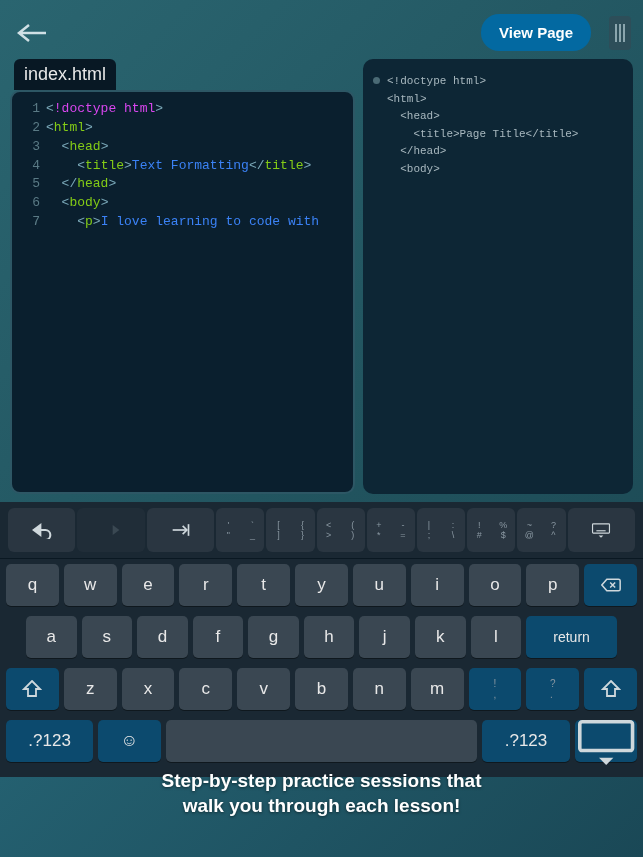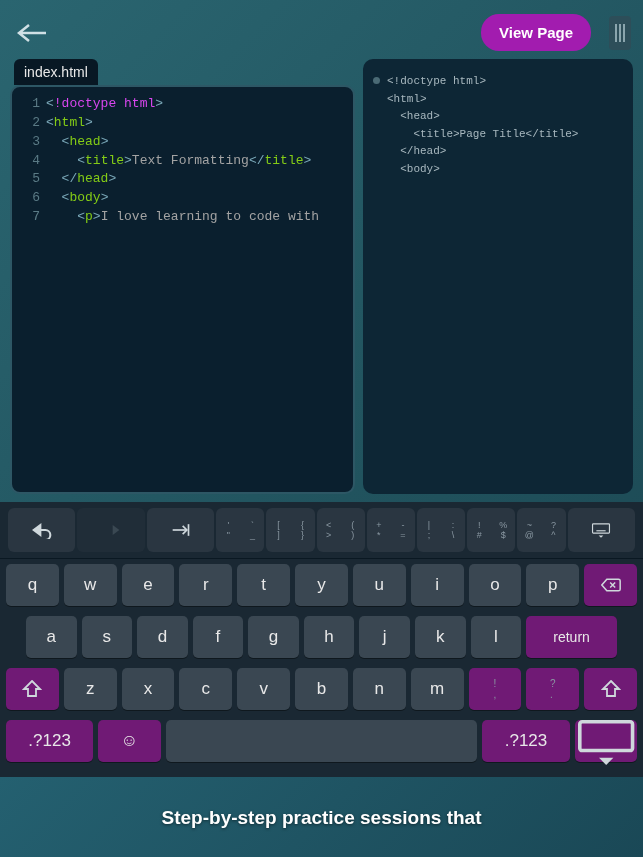--- a/index.html
+++ b/index.html
@@ -2,54 +2,54 @@
 <html><head>
 <meta charset="utf-8">
 <style>
 *{margin:0;padding:0;box-sizing:border-box}
 body{width:643px;height:857px;background:linear-gradient(135deg,#2a6570 0%,#1a4550 100%);font-family:-apple-system,Helvetica,Arial,sans-serif;overflow:hidden;position:relative}
 .app{display:flex;flex-direction:column;height:100%}
 .topbar{display:flex;align-items:center;gap:12px;padding:14px 16px 8px}
 .back-arrow{width:32px;height:28px;color:#d0e0e5;cursor:pointer}
 .back-arrow svg{width:100%;height:100%}
 .spacer{flex:1}
-.view-page{background:#a21caf;color:#fff;border:none;border-radius:18px;padding:10px 18px;font-size:15px;font-weight:600;cursor:pointer}
+.view-page{background:#0369a1;color:#fff;border:none;border-radius:18px;padding:10px 18px;font-size:15px;font-weight:600;cursor:pointer}
 .drag-handle{background:#2d4e59;border-radius:4px;padding:6px 4px;margin-left:6px;margin-right:-4px}
 .drag-handle svg{display:block}
 .main{display:flex;flex:1;gap:8px;padding:0 10px 8px;min-height:0}
 .editor-panel{flex:1.05;display:flex;flex-direction:column;min-width:0}
-.filename{background:#081824;color:#e8e8e8;padding:5px 10px;border-radius:6px 6px 0 0;font-size:14px;align-self:flex-start;margin-left:4px}
+.filename{background:#081824;color:#e8e8e8;padding:5px 10px;border-radius:6px 6px 0 0;font-size:18px;align-self:flex-start;margin-left:4px}
 .code-box{flex:1;background:#0a1f2e;border:2px solid #2d5765;border-radius:10px;padding:8px 6px;font-family:Menlo,'Courier New',monospace;font-size:13px;line-height:1.45;overflow:hidden;white-space:pre}
 .code-line{display:flex}
 .ln{width:22px;text-align:right;color:#5a7a85;margin-right:6px;flex-shrink:0;user-select:none}
 .lc{color:#cfd8dc;white-space:pre;overflow:hidden}
 .t-doctype{color:#d946ef}
 .t-tag{color:#84cc16}
 .t-bracket{color:#7aa8b8}
-.t-text{color:#a3a3a3}
+.t-text{color:#3b82f6}
 .hint-panel{width:270px;background:#0d2635;border-radius:10px;padding:14px 10px;font-family:Menlo,'Courier New',monospace;font-size:11px;line-height:1.6;color:#a8b8bf;overflow:hidden}
 .hint-block{margin-bottom:14px;position:relative;padding-left:14px}
 .hint-block::before{content:"";position:absolute;left:0;top:4px;width:7px;height:7px;border-radius:50%;background:#4a6a75}
 .keyboard{background:#1a2833;padding:0 0 10px}
 .sym-row{display:flex;padding:6px 8px;gap:2px;border-bottom:1px solid #0a1822}
 .sym-btn{flex:1;background:#2a3641;border-radius:6px;height:44px;display:flex;align-items:center;justify-content:center;color:#cfd8dc;cursor:pointer;font-size:16px}
 .sym-btn.wide{flex:1.4}
 .sym-btn.disabled{opacity:.4}
 .sym-btn svg{width:20px;height:18px}
 .sym-grid{flex:1;display:grid;grid-template-columns:1fr 1fr;grid-template-rows:1fr 1fr;font-size:9px;color:#8a98a2}
 .sym-grid span{display:flex;align-items:center;justify-content:center}
 .key-row{display:flex;padding:5px 6px;gap:5px}
 .key{flex:1;background:#3a4752;border-radius:5px;height:42px;display:flex;align-items:center;justify-content:center;color:#e8e8e8;font-size:17px;cursor:pointer;box-shadow:0 1px 0 rgba(0,0,0,.4)}
-.key.dark{background:#701a75}
+.key.dark{background:#0c4a6e}
 .key.wide{flex:1.4}
 .key.wider{flex:1.8;font-size:14px}
 .key.space{flex:5;background:#3a4752}
 .key.shift svg,.key.del svg{width:20px;height:18px}
 .row2{padding-left:26px;padding-right:26px}
-.caption{position:absolute;bottom:18px;left:0;right:0;text-align:center;color:#fff;font-size:19px;font-weight:600;line-height:1.35;text-shadow:0 1px 3px rgba(0,0,0,.5)}
+.caption{position:absolute;bottom:30px;left:0;right:0;text-align:center;color:#fff;font-size:19px;font-weight:600;line-height:1.35;text-shadow:0 1px 3px rgba(0,0,0,.5)}
 .caption-wrap{background:rgba(0,0,0,0);padding:8px}
 .bottom-area{height:80px;background:linear-gradient(135deg,#246070 0%,#1a4856 100%)}
 </style>
 </head>
 <body>
 
 <div class="app">
   <div class="topbar">
     <div class="back-arrow">
       <svg viewBox="0 0 32 24" fill="none" stroke="currentColor" stroke-width="2.5">
@@ -242,13 +242,14 @@
           </svg>
         </div>
       </div>
   </div>
 
   <div class="bottom-area"></div>
 </div>
 
 <div class="caption caption-wrap">
   <div>Step-by-step practice sessions that</div>
+  <div>walk you through each lesson!</div>
 </div>
 
 </body></html>

